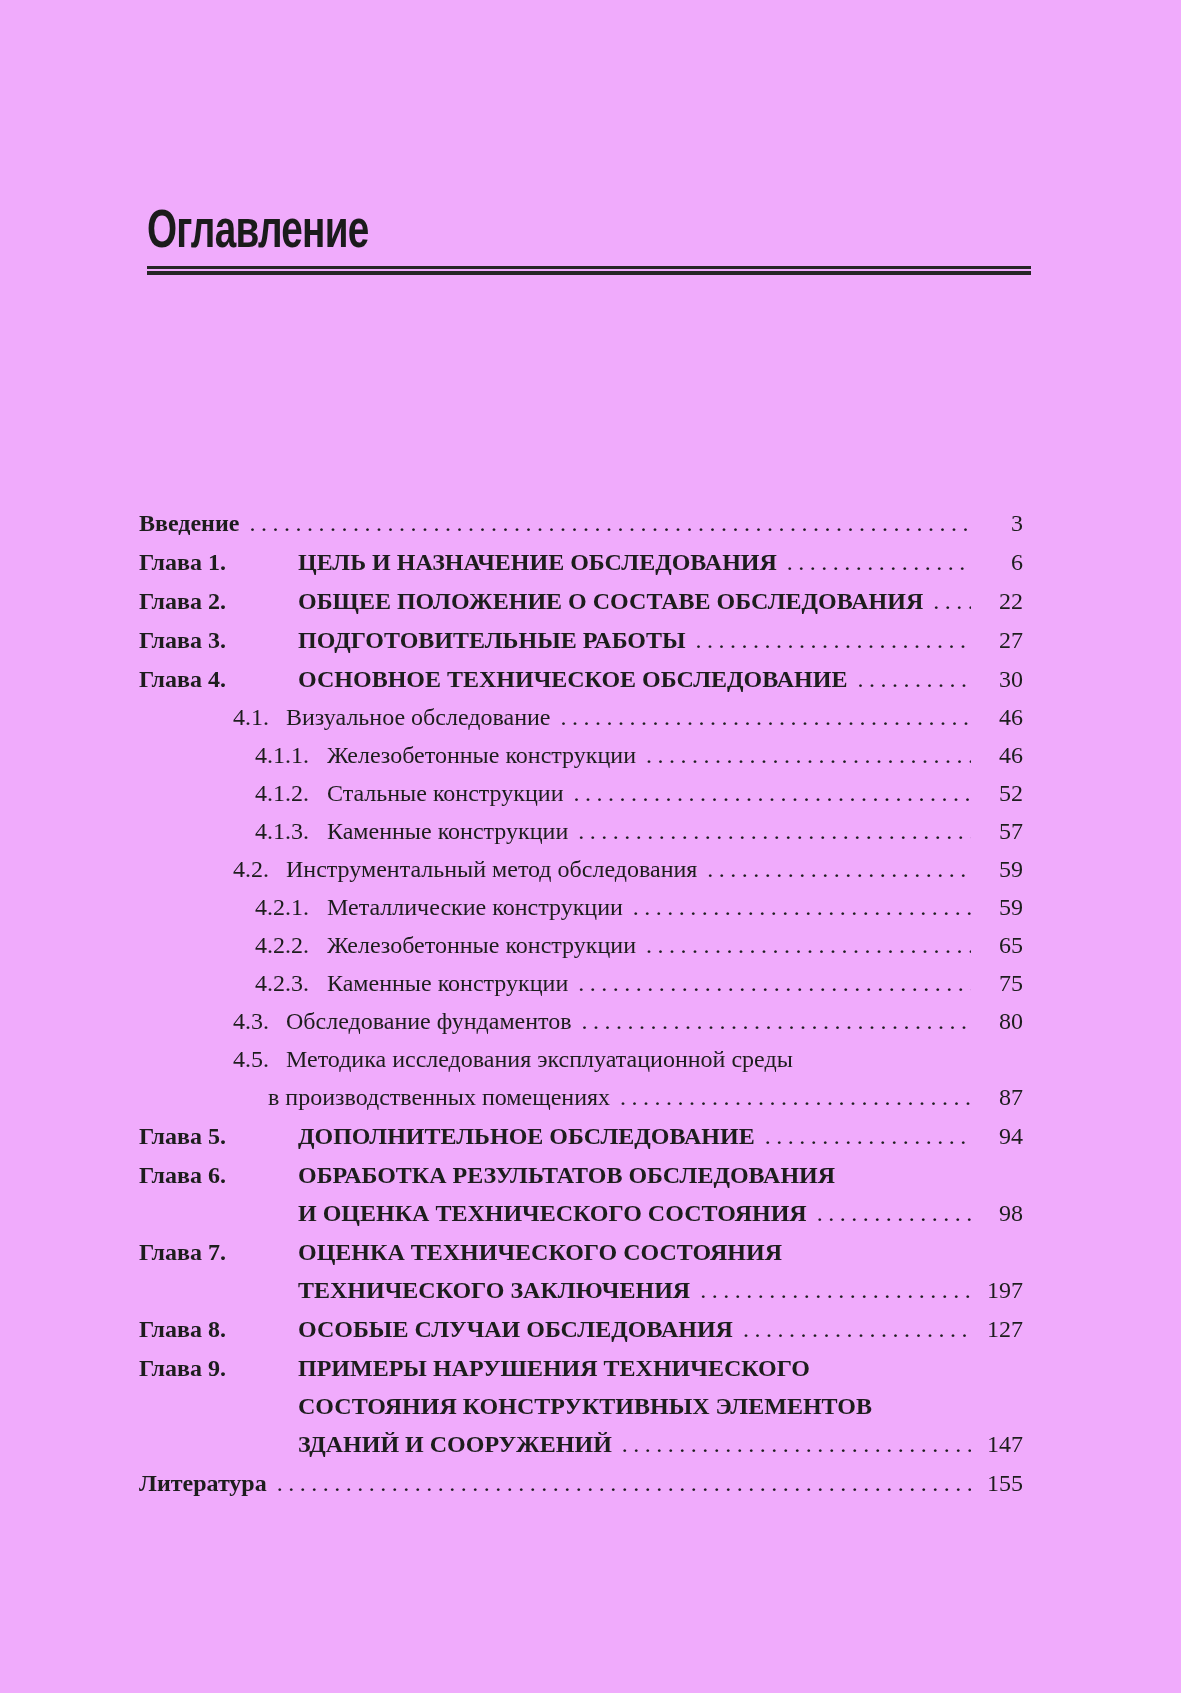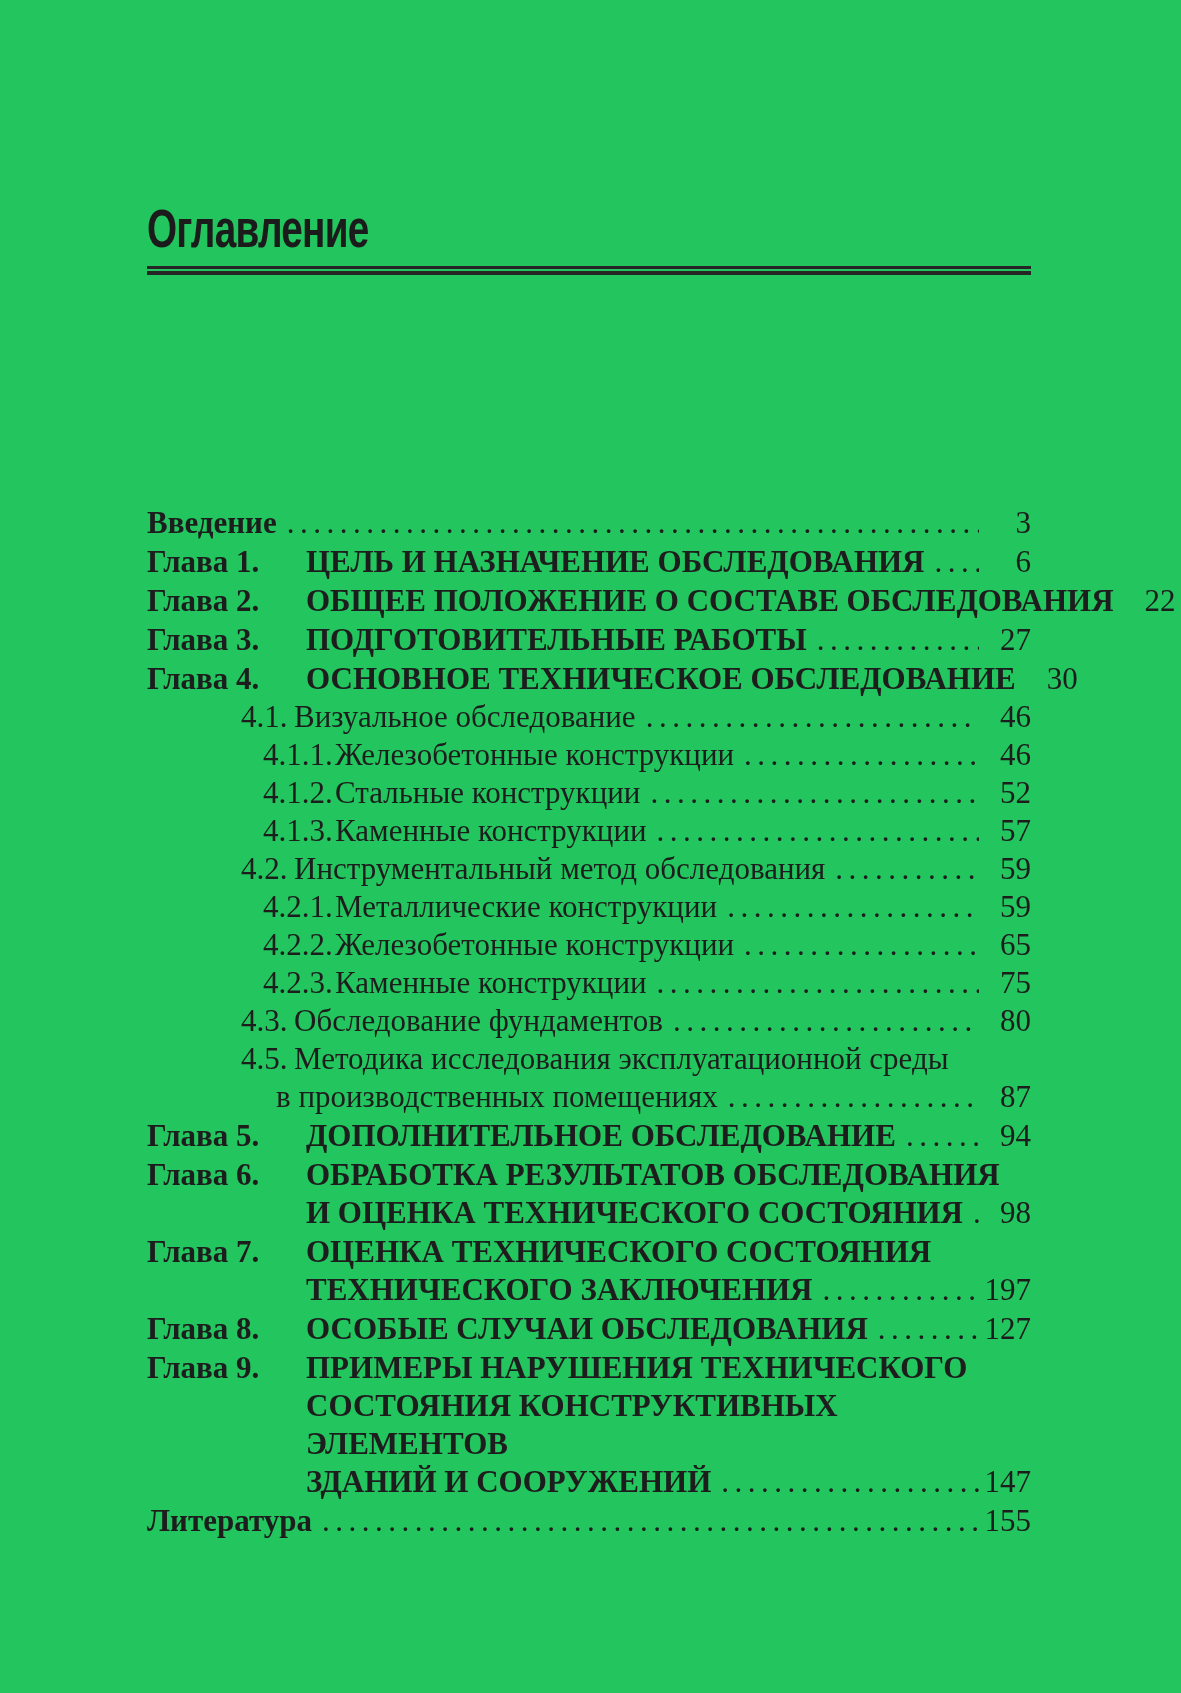--- a/index.html
+++ b/index.html
@@ -3,21 +3,21 @@
 <meta charset="utf-8">
 <style>
   html, body {
     margin: 0; padding: 0;
     background: #ffffff;
   }
   #page {
     position: relative;
     width: 1181px;
     height: 1693px;
-    background: #22c55e;
+    background: #f0abfc;
     overflow: hidden;
     font-family: "Liberation Serif", "DejaVu Serif", serif;
     color: #1d1d1d;
     text-decoration: underline;
   }
   
   #header {
     position: absolute;
     left: 147px;
     top: 204px;
@@ -37,24 +37,24 @@
   }
   .title-rule {
     margin-top: 12px;
     height: 2px;
     border-top: 3px solid #262626;
     border-bottom: 4px solid #262626;
   }
   
   #toc {
     position: absolute;
-    left: 147px;
+    left: 139px;
     top: 504px;
     width: 884px;
-    font-size: 31px;
+    font-size: 24px;
   }
   .entry {
     display: flex;
     align-items: baseline;
     margin-top: 0;
   }
   .entry.chapter, .entry.front { margin-top: 1px; }
   #toc .entry:first-child { margin-top: 0; }
 
   .entry .label { flex: 0 0 auto; }

